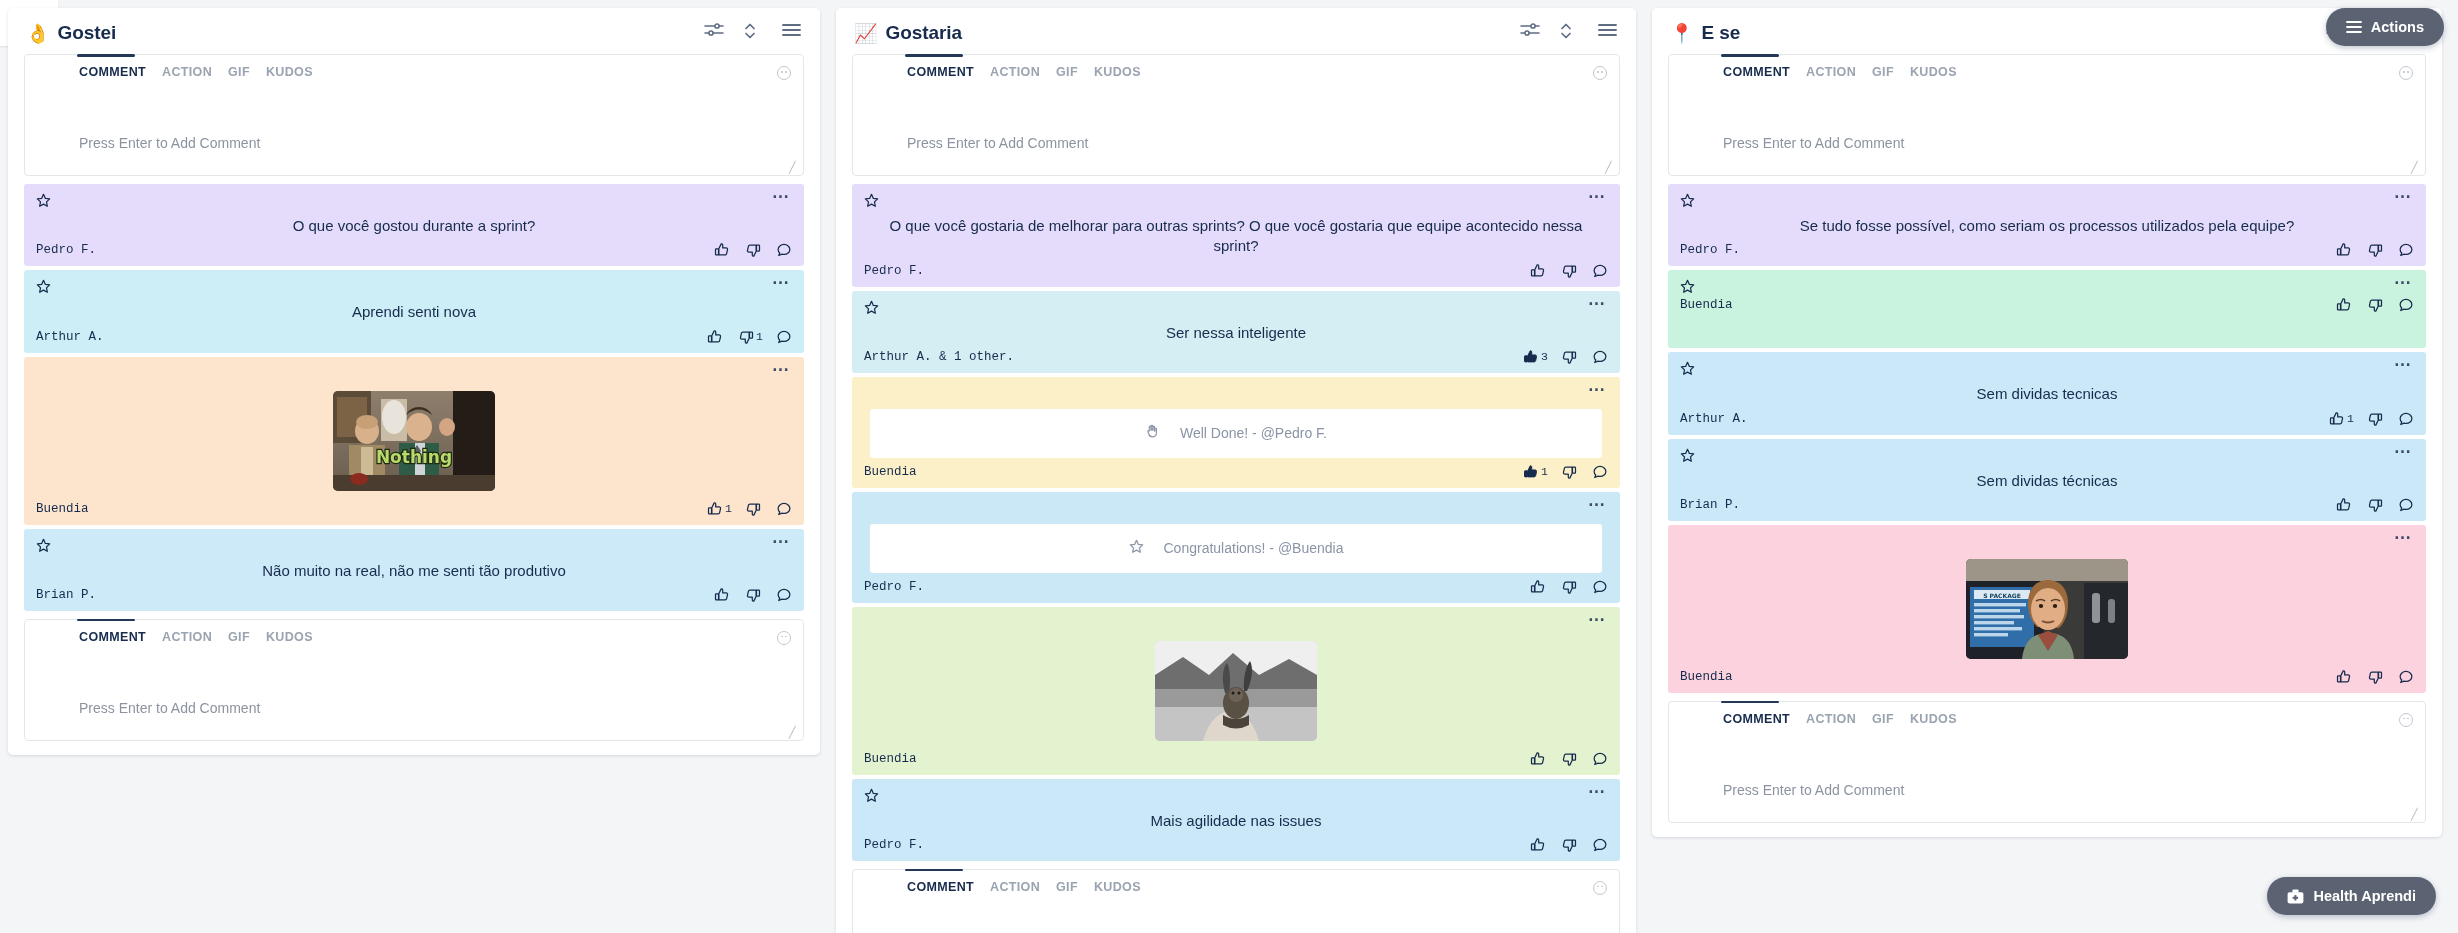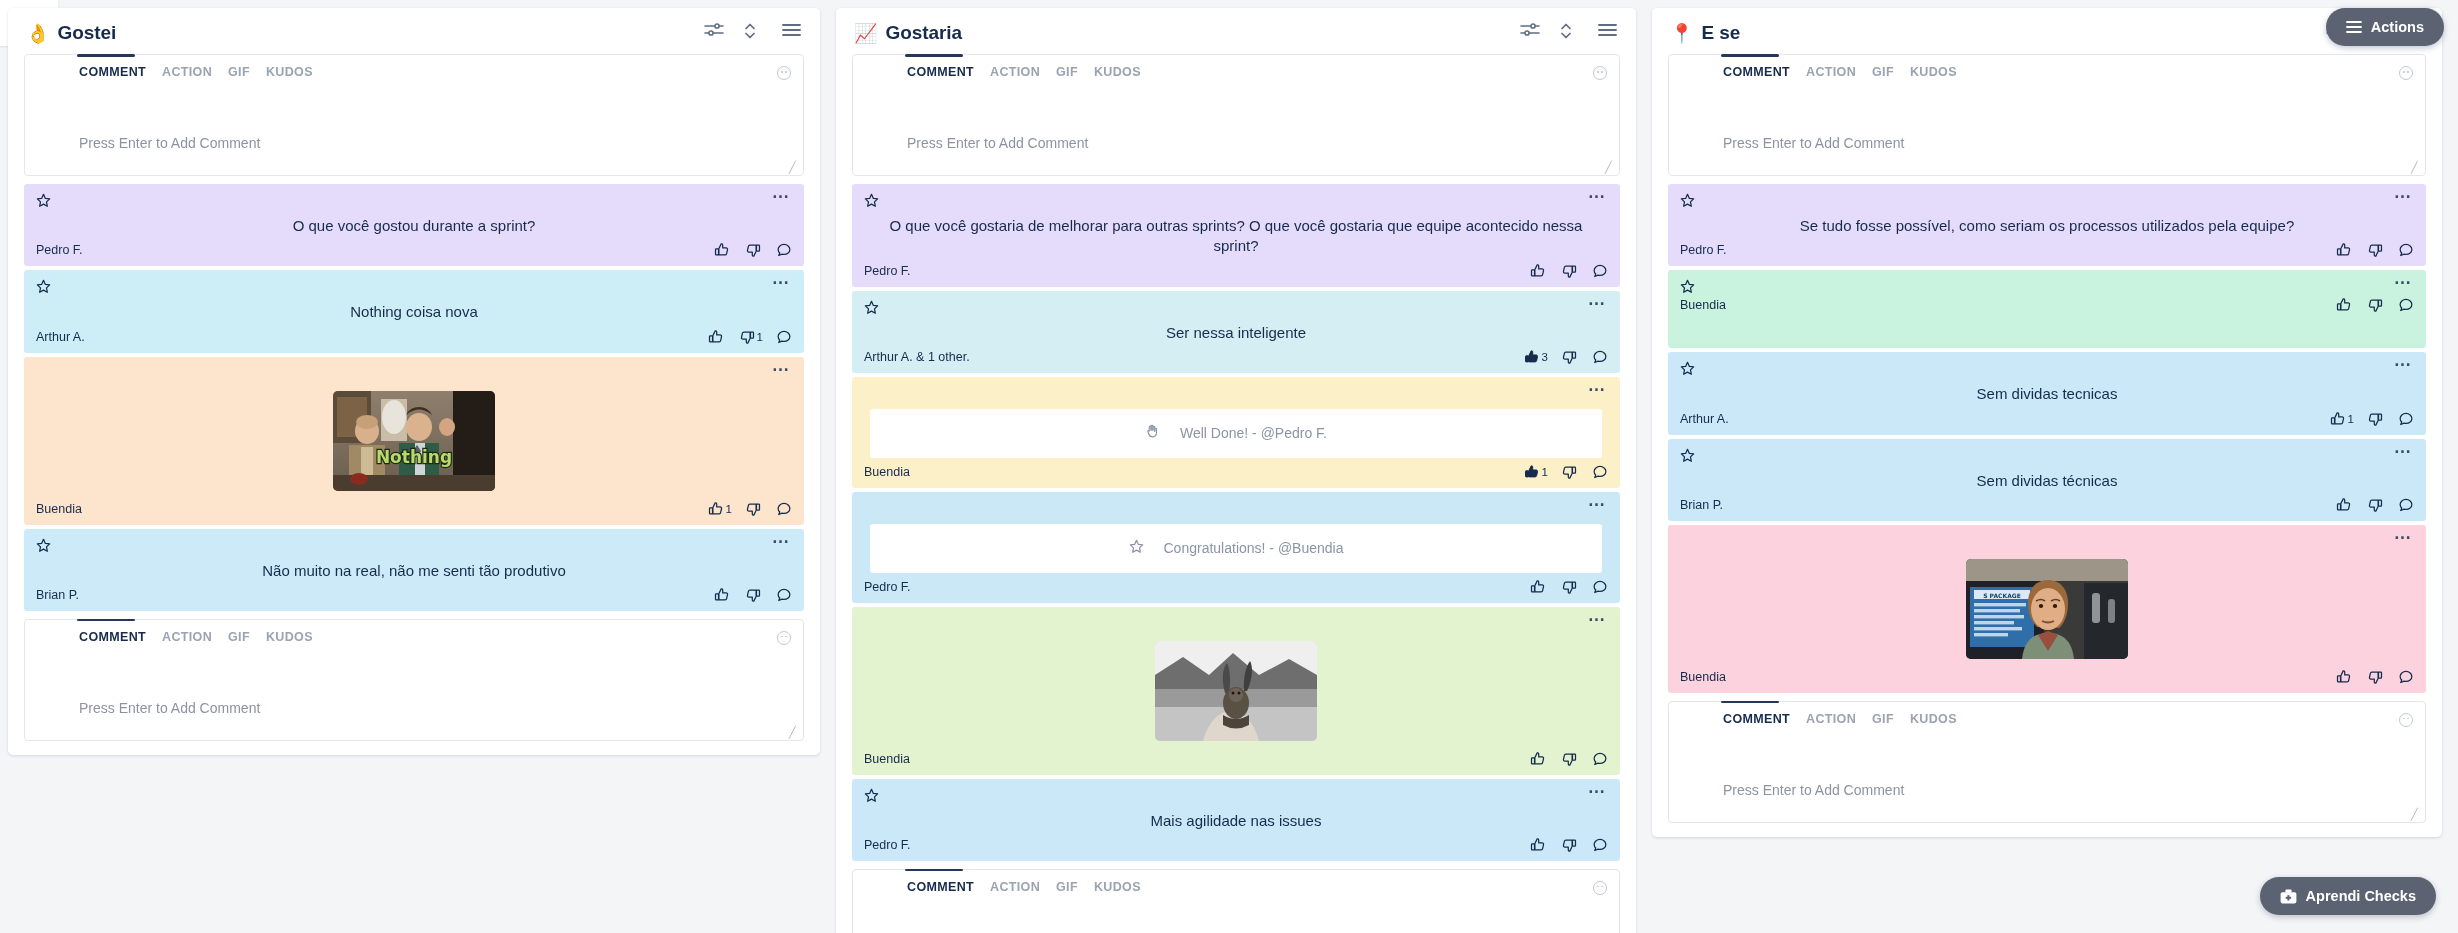--- a/index.html
+++ b/index.html
@@ -122,20 +122,21 @@
   .card-body {
     flex: 1;
     display: flex; align-items: center; justify-content: center;
     text-align: center;
     font-size: 15px; color: #172b4d; line-height: 1.35;
     padding: 7px 6px 4px 6px;
   }
   .card-foot {
     display: flex; align-items: center; justify-content: space-between;
     margin-top: 2px;
+    font-family: Liberation Mono, monospace;
   }
   .author { font-size: 12.5px; color: #172b4d; }
   .reactions { display: flex; align-items: center; gap: 13px; }
   .react { display: flex; align-items: center; gap: 2px; cursor: pointer; color:#172b4d; }
   .react svg { display: block; width: 16px; height: 16px; }
   .react .cnt { font-size: 11.5px; color: #172b4d; }
 
   
   .kudos-panel {
     background: #ffffff;
@@ -271,21 +272,21 @@
           </div>
           <div class="card" style="background: rgb(205, 238, 246);">
       <div class="card-top">
         <span class="star-ico">
                 <svg viewBox="0 0 18 18" fill="none" stroke="currentColor" stroke-width="1.5" stroke-linejoin="round">
       <path d="M9 1.6 11.25 6.5 16.4 7.1 12.6 10.7 13.6 15.9 9 13.3 4.4 15.9 5.4 10.7 1.6 7.1 6.75 6.5 Z"></path>
                 </svg>
               </span>
         <span class="more-ico">⋯</span>
       </div>
-      <div class="card-body">Nothing coisa nova</div>
+      <div class="card-body">Aprendi senti nova</div>
       <div class="card-foot">
         <span class="author">Arthur A.</span>
         <span class="reactions">
           <span class="react">
             <span>
                     <svg viewBox="0 0 18 18" fill="none" stroke="currentColor" stroke-width="1.4" stroke-linejoin="round">
       <path d="M5.4 7.6 8.1 2.1c.9-.3 1.7.3 1.7 1.3v3.3h3.9c1 0 1.7.9 1.5 1.9l-1 4.6c-.15.8-.85 1.3-1.65 1.3H5.4Z"></path>
       <rect x="1.7" y="7.6" width="3.4" height="6.9" rx=".7"></rect>
                     </svg>
                   </span>
@@ -1072,16 +1073,16 @@
 
   <div class="fab fab-health">
     <span>
       <svg width="17" height="15" viewBox="0 0 17 15">
         <rect x="0.6" y="3.2" width="15.8" height="11.2" rx="1.8" fill="#fff"></rect>
         <rect x="5.4" y="0.6" width="6.2" height="3.2" rx="1" fill="#fff"></rect>
         <rect x="7.4" y="6.1" width="2" height="5.4" fill="#5b6272"></rect>
         <rect x="5.7" y="7.8" width="5.4" height="2" fill="#5b6272"></rect>
       </svg>
     </span>
-    <span>Aprendi Checks</span>
+    <span>Health Aprendi</span>
   </div>
 
 </div>
 
 </body></html>

